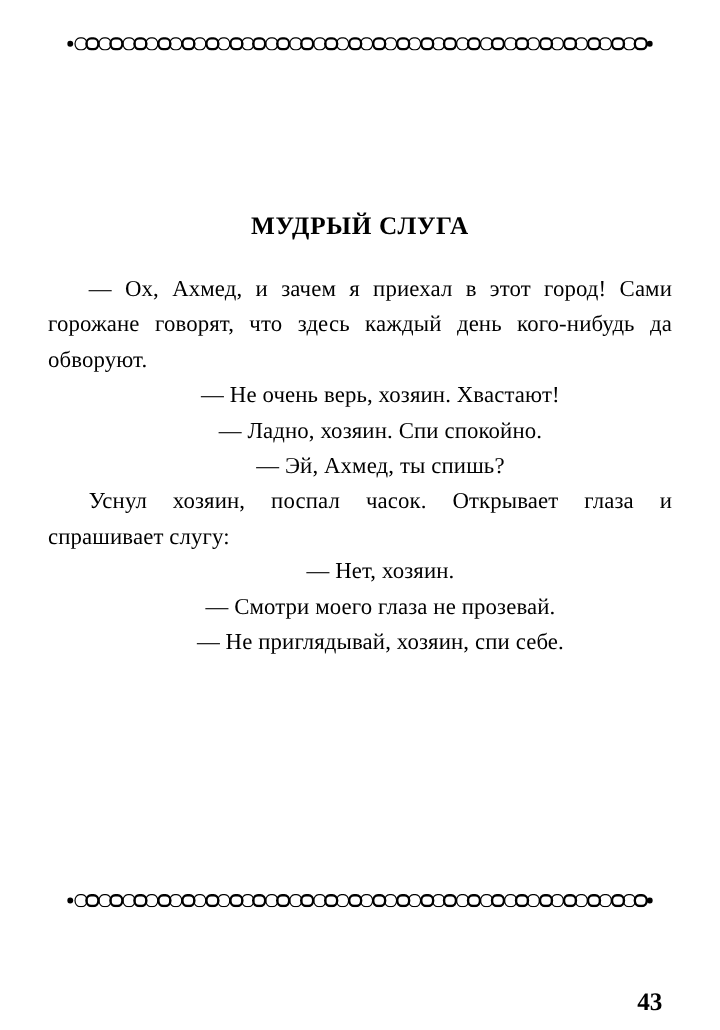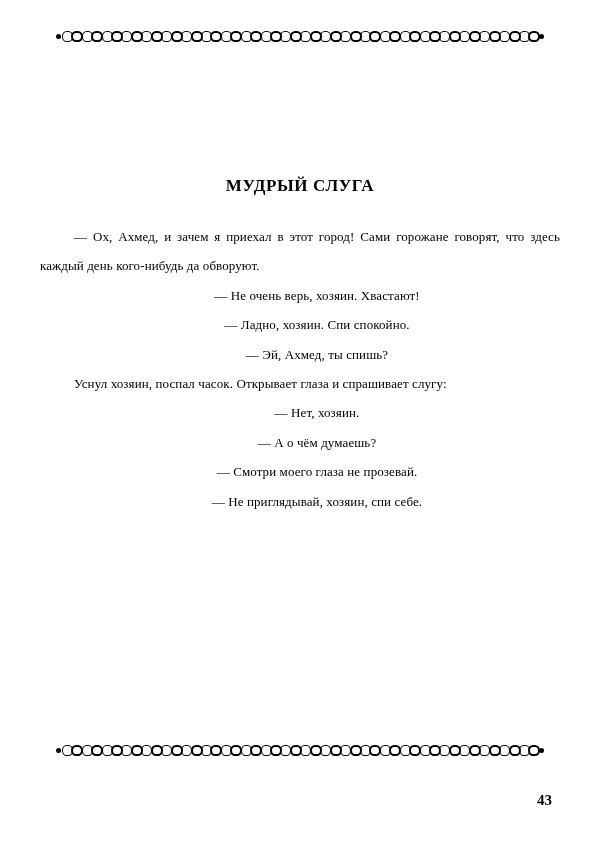--- a/index.html
+++ b/index.html
@@ -63,42 +63,42 @@
   .content {
     position: absolute;
     top: 176px;
     left: 40px;
     width: 520px;
   }
 
   .story-title {
     font-family: "Liberation Serif", serif;
     font-weight: bold;
-    font-size: 17px;
+    font-size: 21px;
     letter-spacing: 0.6px;
     text-align: center;
     margin: 0 0 26px 0;
   }
 
   .para {
-    font-size: 13px;
+    font-size: 19px;
     line-height: 29.4px;
     margin: 0;
     text-align: justify;
     text-indent: 34px;
     hyphens: manual;
     letter-spacing: 0.1px;
   }
   .para.nojust { text-align: center; }
 
   .page-number {
     position: absolute;
     right: 48px;
-    top: 792px;
-    font-size: 15px;
+    top: 823px;
+    font-size: 21px;
     font-family: "Liberation Serif", serif;
     font-weight: bold;
   }
 </style>
 </head>
 <body>
 
 <div class="page">
 
   <div class="chain chain-top">
@@ -156,21 +156,20 @@
 
   <div class="content">
     <h1 class="story-title">МУДРЫЙ СЛУГА</h1>
 
     <p class="para">— Ох, Ахмед, и зачем я приехал в этот город! Сами горожане говорят, что здесь каждый день кого-нибудь да обворуют.</p>
     <p class="para nojust">— Не очень верь, хозяин. Хвастают!</p>
     <p class="para nojust">— Ладно, хозяин. Спи спокойно.</p>
     <p class="para nojust">— Эй, Ахмед, ты спишь?</p>
     <p class="para">Уснул хозяин, поспал часок. Открывает глаза и спрашивает слугу:</p>
     <p class="para nojust">— Нет, хозяин.</p>
-    <p class="para nojust">— А о чём думаешь?</p>
     <p class="para nojust">— Смотри моего глаза не прозевай.</p>
     <p class="para nojust">— Не приглядывай, хозяин, спи себе.</p>
   </div>
 
   <div class="chain chain-bottom">
     <span class="cap"></span>
     <span class="link"></span>
       <span class="link alt"></span>
       <span class="link"></span>
       <span class="link alt"></span>

